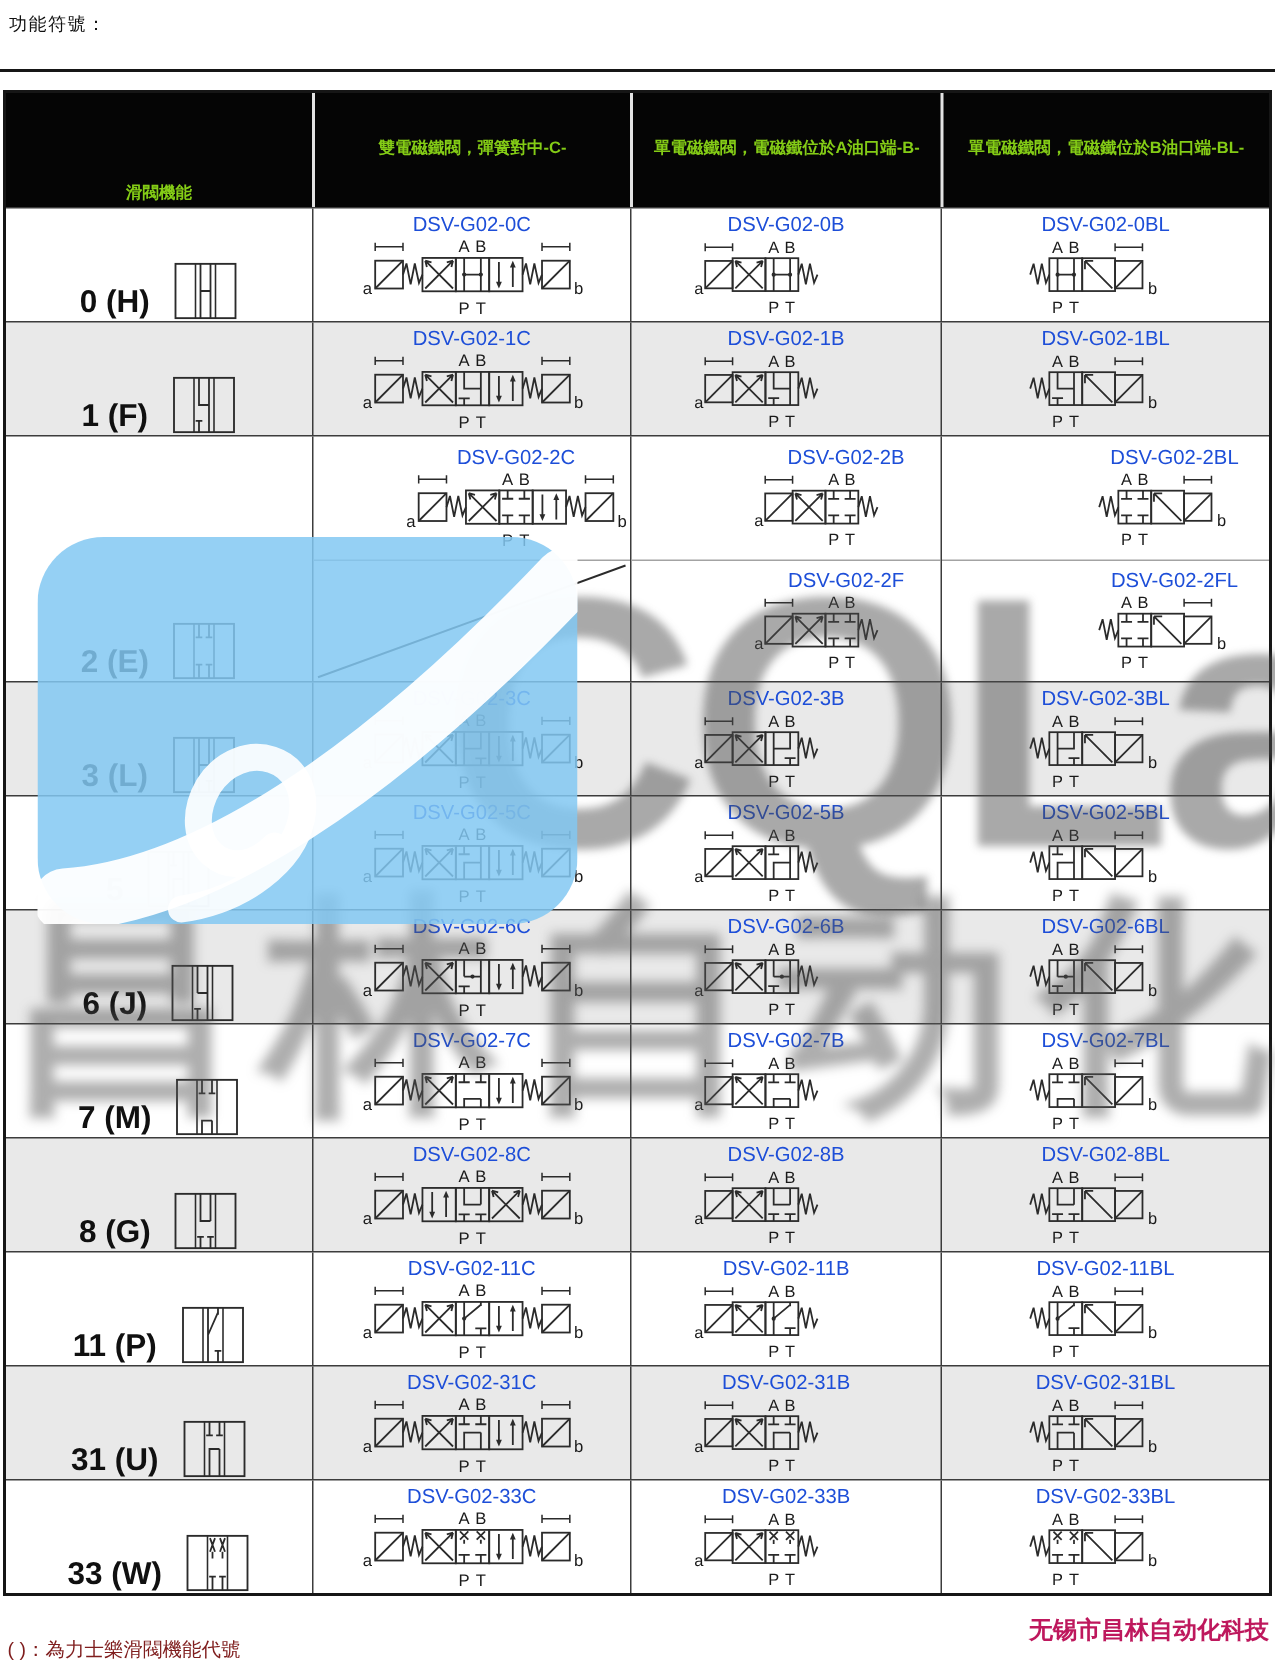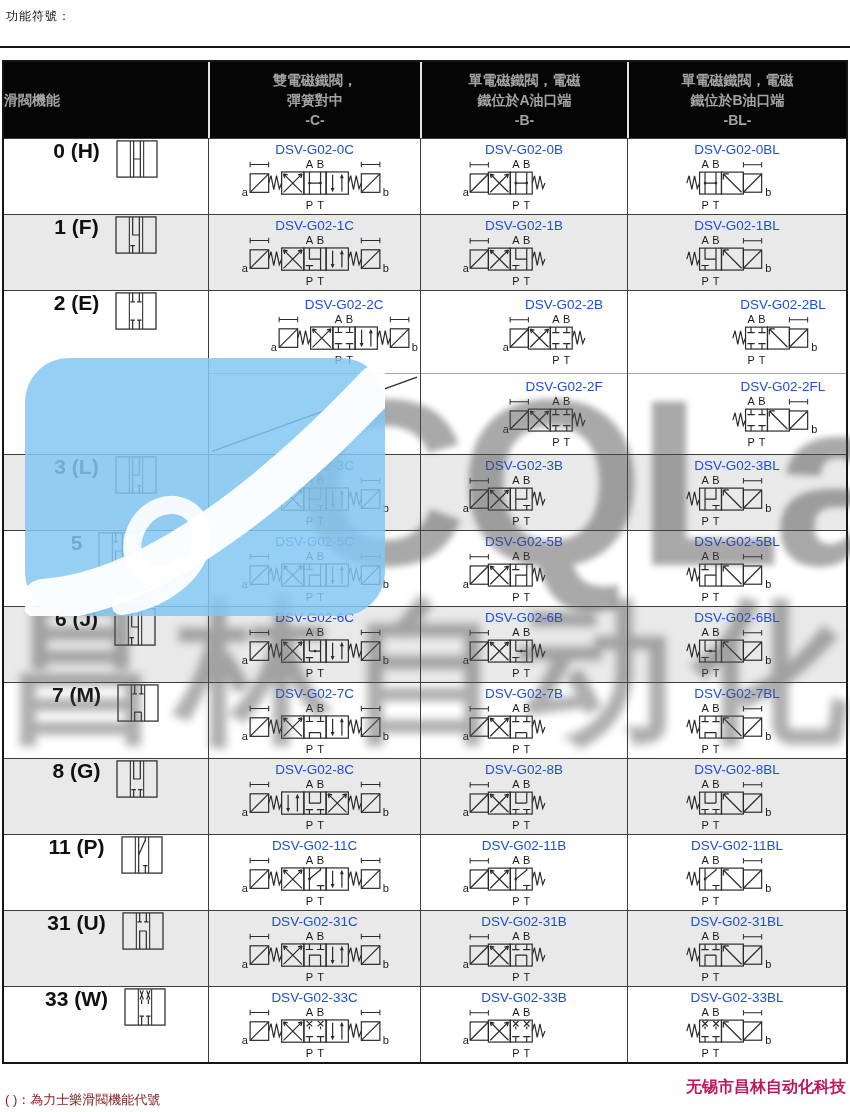--- a/index.html
+++ b/index.html
@@ -3,29 +3,29 @@
 <meta charset="utf-8">
 <style>
   html,body{margin:0;padding:0}
   body{width:850px;height:1112px;position:relative;overflow:hidden;background:#fff;
        font-family:"Liberation Sans",sans-serif;color:#111}
   .title{position:absolute;left:6px;top:8px;font-size:12px;font-weight:normal;letter-spacing:1px}
   .rule{position:absolute;left:0;top:46px;width:850px;border-top:2px solid #161616}
   .tbl{position:absolute;left:2px;top:60px;width:846px;border:2px solid #161616;box-sizing:border-box;background:#fff}
   .hrow,.trow{display:flex;width:100%;box-sizing:border-box}
   .hrow{height:76px;background:#050505}
-  .hcell{color:#a3a3a3;font-weight:bold;font-size:14px;line-height:1.45;display:flex;flex-direction:column;
+  .hcell{color:#84cc16;font-weight:bold;font-size:11px;line-height:1.45;display:flex;flex-direction:row;
          align-items:center;justify-content:center;box-sizing:border-box;text-align:center}
   .hcell+.hcell{border-left:2px solid #e3e3e3}
   .trow{height:76px;border-top:1px solid #3c3c3c}
   .trow.double{height:164px}
   .trow.shaded{background:#e9e9e9}
   .cell{box-sizing:border-box;overflow:hidden}
   .cell+.cell{border-left:1px solid #3c3c3c}
-  .c1{width:205px;display:flex;align-items:flex-start;justify-content:center;gap:15px}
+  .c1{width:205px;display:flex;align-items:flex-end;justify-content:center;gap:15px}
   .c2{width:213px}.c3{width:208px}.c4{width:220px}
   .vc{display:flex;flex-direction:column;align-items:center;justify-content:center;height:100%}
   .sub{height:50%;display:flex;flex-direction:column;align-items:flex-end;justify-content:center;box-sizing:border-box}
   .sub+.sub{border-top:1px solid #a3a3a3}
   .model{font-size:13.5px;color:#1d4ed8;margin-bottom:0px;white-space:nowrap}
   .rlabel{font-size:21px;font-weight:bold;color:#101010;white-space:nowrap}
   .sl{stroke:#2b2b2b;stroke-width:1.3;fill:none}
   .slp{stroke:#2b2b2b;stroke-width:1.1;fill:none}
   .sr{stroke:#2b2b2b;stroke-width:1.3;fill:none}
   .slv{stroke:#2b2b2b;stroke-width:1.2;fill:none;vector-effect:non-scaling-stroke}

